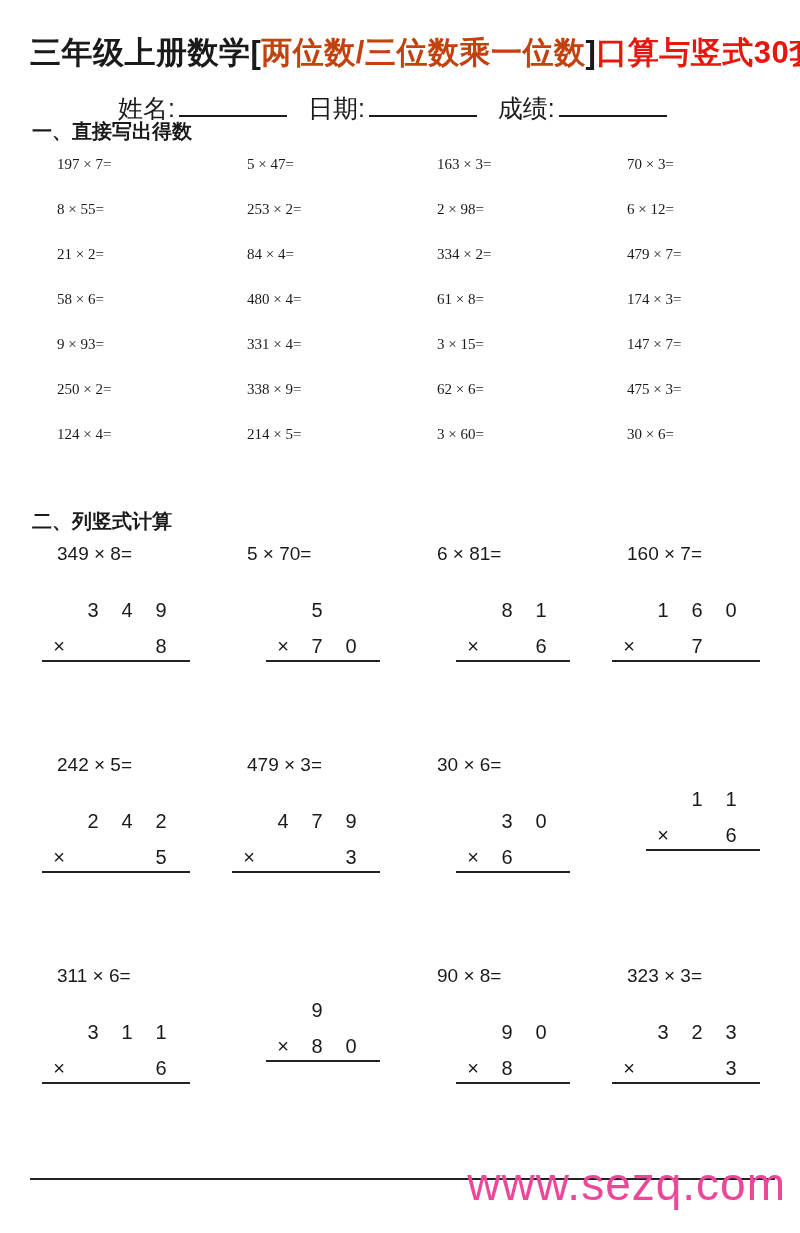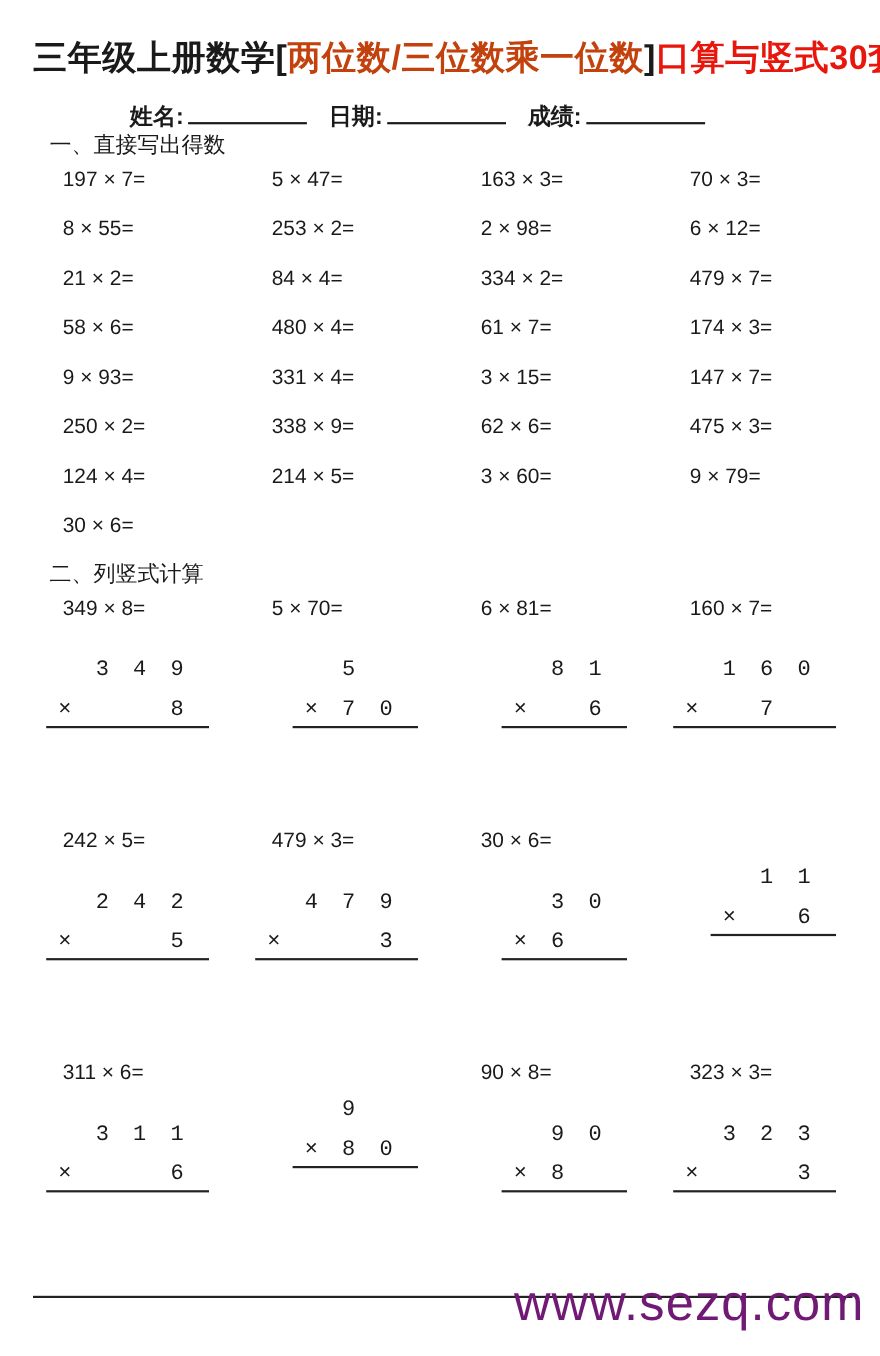--- a/index.html
+++ b/index.html
@@ -20,72 +20,73 @@
     font-size: 31px;
     font-weight: bold;
     letter-spacing: 0.5px;
     white-space: nowrap;
   }
   .title .t-blue { }
   .title .t-red { }
   .namebar {
     position: absolute;
     left: 118px; top: 92px;
-    font-size: 21px;
-    font-weight: bold;
+    font-size: 25px;
+    font-weight: normal;
     white-space: nowrap;
   }
   .namebar .field { margin-right: 14px; }
   .blank {
     display: inline-block;
     width: 108px;
     height: 20px;
     border-bottom: 2px solid #1a1a1a;
     vertical-align: baseline;
     margin-left: 4px;
   }
   .sec-heading {
     position: absolute;
-    left: 45px;
+    left: 32px;
     font-size: 20px;
-    font-weight: normal;
+    font-weight: bold;
   }
   #sec1-heading { top: 118px; }
   #sec2-heading { top: 508px; }
   .oral-grid {
     position: absolute;
     left: 40px; top: 152px;
     width: 762px;
     display: grid;
     grid-template-columns: repeat(4, 190px);
     grid-auto-rows: 45px;
   }
   .oral-cell {
     padding-left: 17px;
-    font-size: 19px;
+    font-size: 15px;
     line-height: 24px;
     white-space: nowrap;
+    font-family: Liberation Serif, serif;
   }
   .vert-grid {
     position: absolute;
     left: 40px; top: 543px;
     width: 762px;
     display: grid;
     grid-template-columns: repeat(4, 190px);
     grid-auto-rows: 211px;
   }
   .vert-cell { position: relative; }
   .vert-label {
     padding-left: 17px;
     font-size: 19px;
     line-height: 22px;
     white-space: nowrap;
   }
   .vert-block { margin-top: 33px; }
-  .digit-row { height: 24px; white-space: nowrap; font-family: Liberation Mono, monospace; }
+  .digit-row { height: 24px; white-space: nowrap; }
   .digit-row.bottom { margin-top: 12px; }
   .slot {
     display: inline-block;
     width: 34px;
     text-align: center;
     font-size: 20px;
     line-height: 24px;
   }
   .answer-line {
     border-top: 2px solid #222222;
@@ -131,34 +132,33 @@
       <div class="oral-cell">8 × 55=</div>
       <div class="oral-cell">253 × 2=</div>
       <div class="oral-cell">2 × 98=</div>
       <div class="oral-cell">6 × 12=</div>
       <div class="oral-cell">21 × 2=</div>
       <div class="oral-cell">84 × 4=</div>
       <div class="oral-cell">334 × 2=</div>
       <div class="oral-cell">479 × 7=</div>
       <div class="oral-cell">58 × 6=</div>
       <div class="oral-cell">480 × 4=</div>
-      <div class="oral-cell">61 × 7=</div>
+      <div class="oral-cell">61 × 8=</div>
       <div class="oral-cell">174 × 3=</div>
       <div class="oral-cell">9 × 93=</div>
       <div class="oral-cell">331 × 4=</div>
       <div class="oral-cell">3 × 15=</div>
       <div class="oral-cell">147 × 7=</div>
       <div class="oral-cell">250 × 2=</div>
       <div class="oral-cell">338 × 9=</div>
       <div class="oral-cell">62 × 6=</div>
       <div class="oral-cell">475 × 3=</div>
       <div class="oral-cell">124 × 4=</div>
       <div class="oral-cell">214 × 5=</div>
       <div class="oral-cell">3 × 60=</div>
-      <div class="oral-cell">9 × 79=</div>
       <div class="oral-cell">30 × 6=</div>
     </div>
 
   <div class="sec-heading" id="sec2-heading">二、列竖式计算</div>
 
   <div class="vert-grid">
       <div class="vert-cell">
         <div class="vert-label">349 × 8=</div>
         <div class="vert-block" style="width: 148px; margin-left: 2px;">
           <div class="digit-row top"><span class="slot"></span><span class="slot">3</span><span class="slot">4</span><span class="slot">9</span></div>
@@ -248,15 +248,15 @@
         <div class="vert-label">323 × 3=</div>
         <div class="vert-block" style="width: 148px; margin-left: 2px;">
           <div class="digit-row top"><span class="slot"></span><span class="slot">3</span><span class="slot">2</span><span class="slot">3</span></div>
           <div class="digit-row bottom"><span class="slot">×</span><span class="slot"></span><span class="slot"></span><span class="slot">3</span></div>
           <div class="answer-line"></div>
         </div>
       </div>
     </div>
 
   <div class="bottom-rule"></div>
-  <div class="watermark" style="color: #701a75;">www.sezq.com</div>
+  <div class="watermark" style="color: #ec4899;">www.sezq.com</div>
 
 </div>
 
 </body></html>

